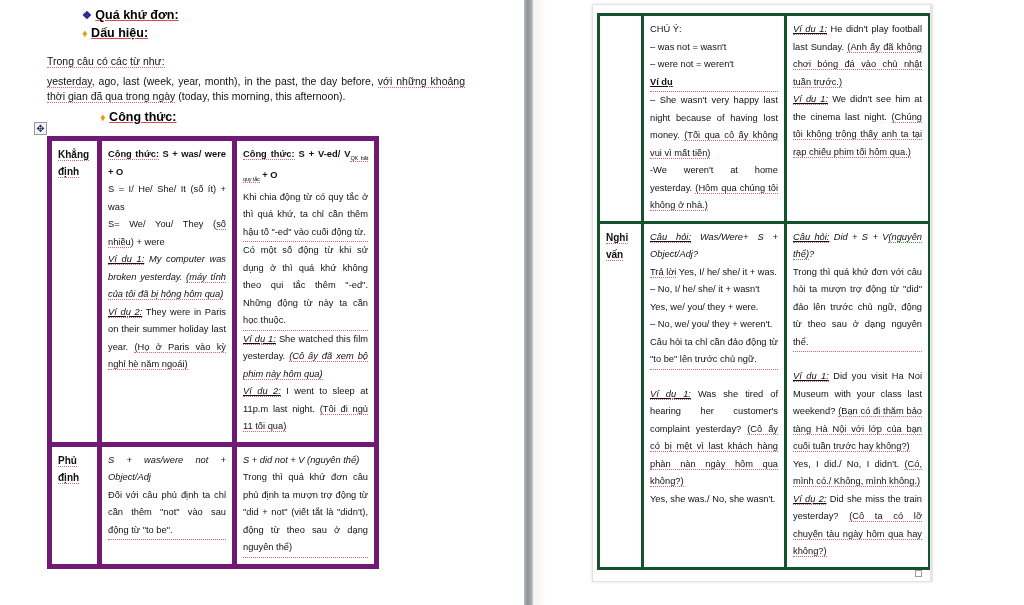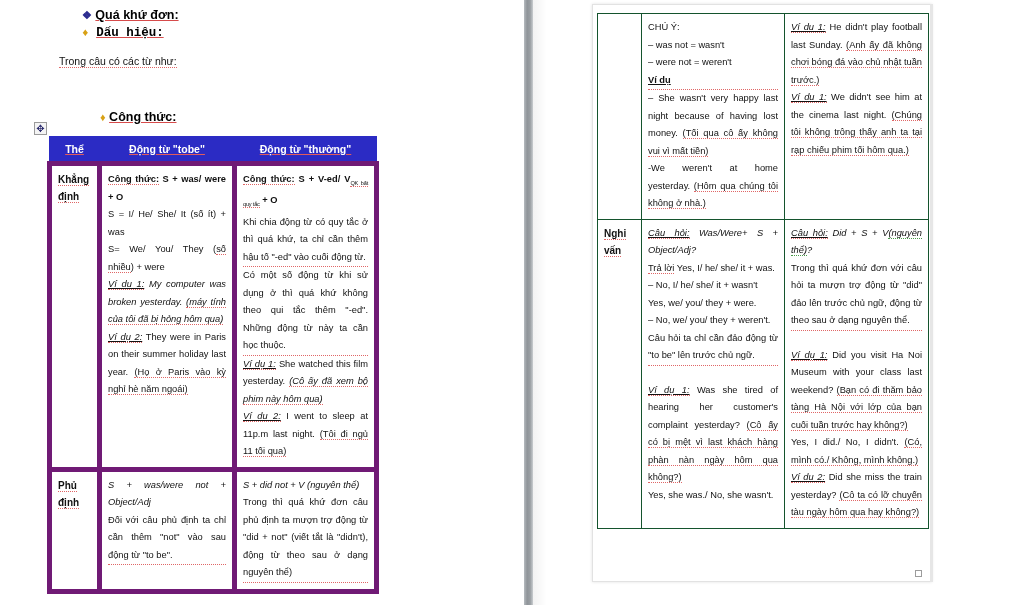--- a/index.html
+++ b/index.html
@@ -38,32 +38,32 @@
 
   
   .head-line { position: absolute; white-space: nowrap; }
   .h-diamond {
     left: 82px; top: 8px;
     font-size: 12.5px; font-weight: bold; color: #000;
   }
   .h-diamond .glyph { color: #2b2b8f; font-size: 11px; }
   .h-fire {
     left: 82px; top: 26px;
-    font-size: 12.5px; font-weight: bold; color: #000; font-family: Liberation Mono, monospace;
+    font-size: 12.5px; font-weight: bold; color: #000;
   }
   .h-fire .glyph { color: #d8a115; font-size: 11px; }
   .h-congthuc {
     left: 100px; top: 110px;
     font-size: 12.5px; font-weight: bold; color: #000;
   }
   .h-congthuc .glyph { color: #d8a115; font-size: 11px; }
   .u-red { text-decoration: underline; text-decoration-color: #d64b4b; }
 
   .para { position: absolute; font-size: 10.5px; color: #111; line-height: 15px; }
-  .p1 { left: 47px; top: 54px; margin-left: 12px; }
+  .p1 { left: 47px; top: 54px; }
   .p2 { left: 47px; top: 74px; width: 418px; text-align: justify; }
 
   
   .move-handle {
     position: absolute; left: 34px; top: 122px; width: 13px; height: 13px;
     border: 1px solid #9a9a9a; background: #f4f4f4;
     display: flex; align-items: center; justify-content: center;
     font-size: 10px; color: #2c2c6e; line-height: 1;
   }
 
@@ -84,21 +84,21 @@
     height: 26px;
   }
   #left-table th span { text-decoration: underline; text-decoration-color: #e25c5c; }
   .cell { font-size: 9.3px; line-height: 17.5px; color: #111; text-align: justify; }
   .rowlabel {
     font-size: 10px; font-weight: bold; color: #111; text-align: left;
     line-height: 17px; padding-top: 6px;
   }
 
   #right-table { left: 4px; top: 8px; width: 331px; }
-  #right-table td { border: 1px solid #14532d; }
+  #right-table td { border: 3px solid #14532d; }
 
   
   .b  { font-weight: bold; }
   .i  { font-style: italic; }
   .bi { font-weight: normal; font-style: italic; }
   .ul { text-decoration: underline; }
   .sub { font-size: 5.6px; vertical-align: sub; letter-spacing: -0.2px; }
   .vred { border-bottom: 1px dotted #e06666; }
   .vgreen { border-bottom: 1px dotted #4a9b4a; }
 
@@ -121,40 +121,38 @@
 
     <div class="head-line h-fire">
       <span class="glyph">♦</span>
       <span class="u-red">Dấu hiệu:</span>
     </div>
 
     <div class="para p1">
       <span class="vred">Trong câu có các từ như:</span>
     </div>
 
+    <div class="para p2">
+      <span class="vred">yesterday</span><span>, ago, last (week, year, month), in the past, the day before, </span><span class="vred">với những khoảng thời gian đã qua trong ngày</span><span> (today, this morning, this afternoon).</span>
+    </div>
 
     <div class="head-line h-congthuc">
       <span class="glyph">♦</span>
       <span class="u-red">Công thức:</span>
     </div>
 
     <div class="move-handle">✥</div>
 
     <table class="doc" id="left-table">
       <colgroup>
           <col style="width:50px">
           <col style="width:135px">
           <col style="width:142px">
         </colgroup>
       <tbody>
-          <tr>
-        <th><span>Thể</span></th>
-        <th><span>Động từ "tobe"</span></th>
-        <th><span>Động từ "thường"</span></th>
-      </tr>
 
       <tr>
         <td class="rowlabel">
           <span class="vred">Khẳng định</span>
         </td>
         <td class="cell">
           <div><span class="b vred">Công thức:</span><span class="b"> S  + was/ were + O</span></div>
           <div>S = I/ He/ She/ It (số ít) + was</div>
           <div>S= We/ You/ They (<span class="vred">số nhiều</span>) + were</div>
           <div><span class="bi ul vred">Ví dụ 1:</span> <span class="i">My computer was broken yesterday.</span> <span class="i vred">(máy tính của tôi đã bị hỏng hôm qua)</span></div>

